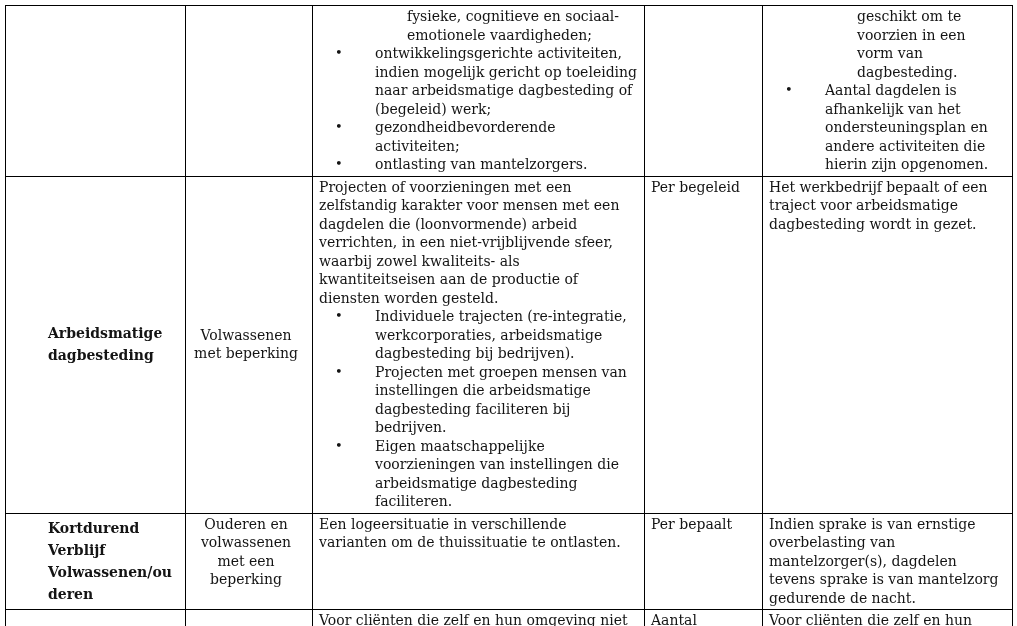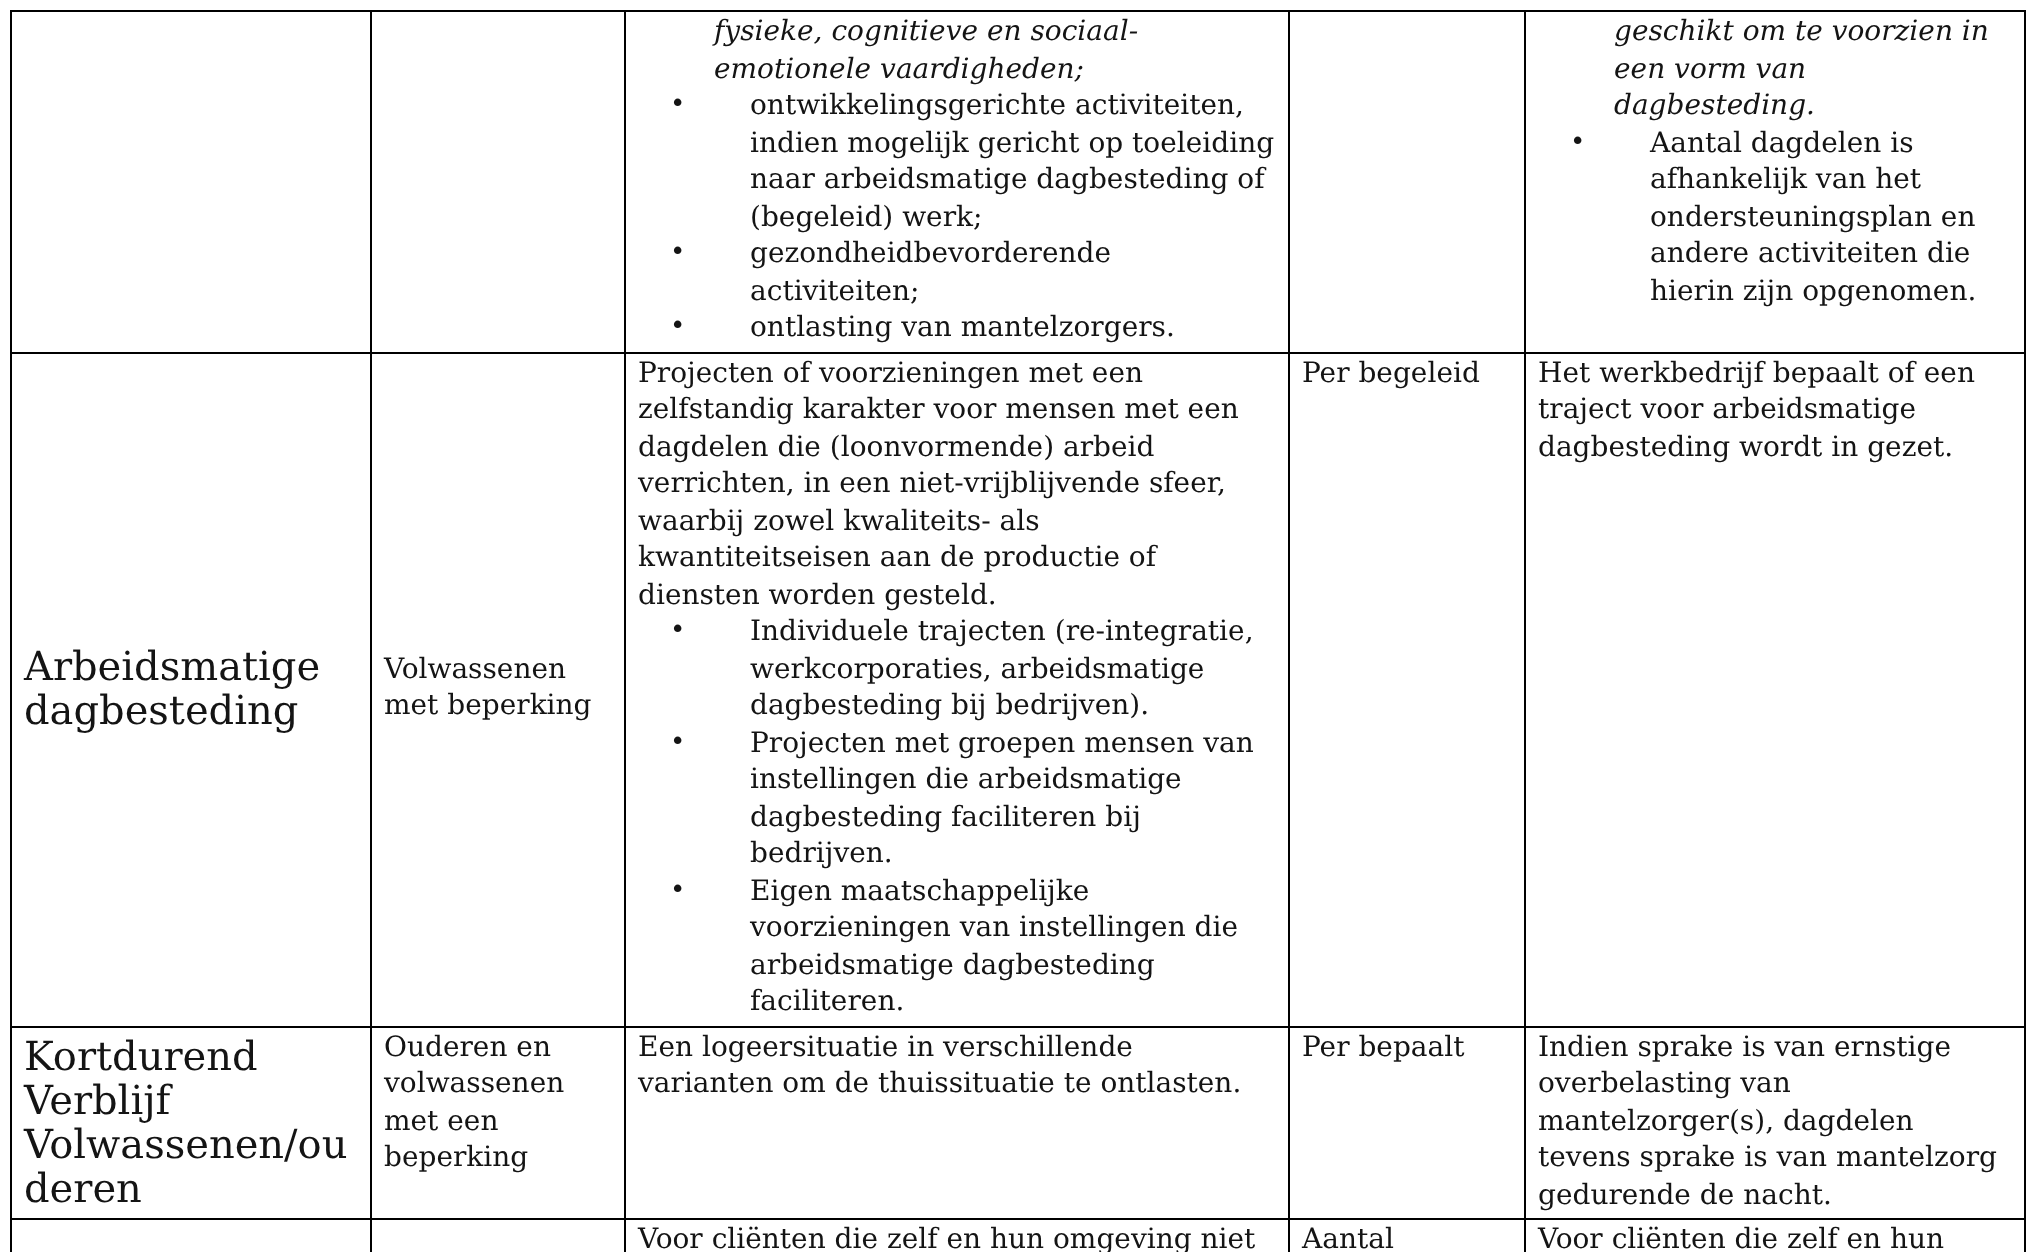--- a/index.html
+++ b/index.html
@@ -26,38 +26,39 @@
     border: 1.6px solid #000000;
     vertical-align: top;
     padding: 1px 6px 2px 6px;
     font-size: 14px;
     line-height: 18.5px;
     overflow: hidden;
     overflow-wrap: break-word;
   }
   td.mid { vertical-align: middle; }
   .svc {
-    font-weight: normal;
-    font-size: 20px;
+    font-weight: bold;
+    font-size: 14px;
     line-height: 22px;
+    margin-left: 36px;
   }
   .para { margin: 0; }
-  .indent { margin-left: 38px; font-style: italic; }
+  .indent { margin-left: 88px; }
   .li {
     position: relative;
     padding-left: 56px;
     margin: 0;
   }
   .li .bullet {
     position: absolute;
     left: 16px;
     top: 0;
     font-size: 13px;
   }
-  td.c2 { padding-right: 12px; }
+  td.c2 { padding-right: 12px; text-align: center; }
   td.c1 { padding-right: 10px; }
 </style>
 </head>
 <body>
 
 <table class="doc-table">
   <colgroup>
     <col style="width:180px">
     <col style="width:127px">
     <col style="width:332px">

